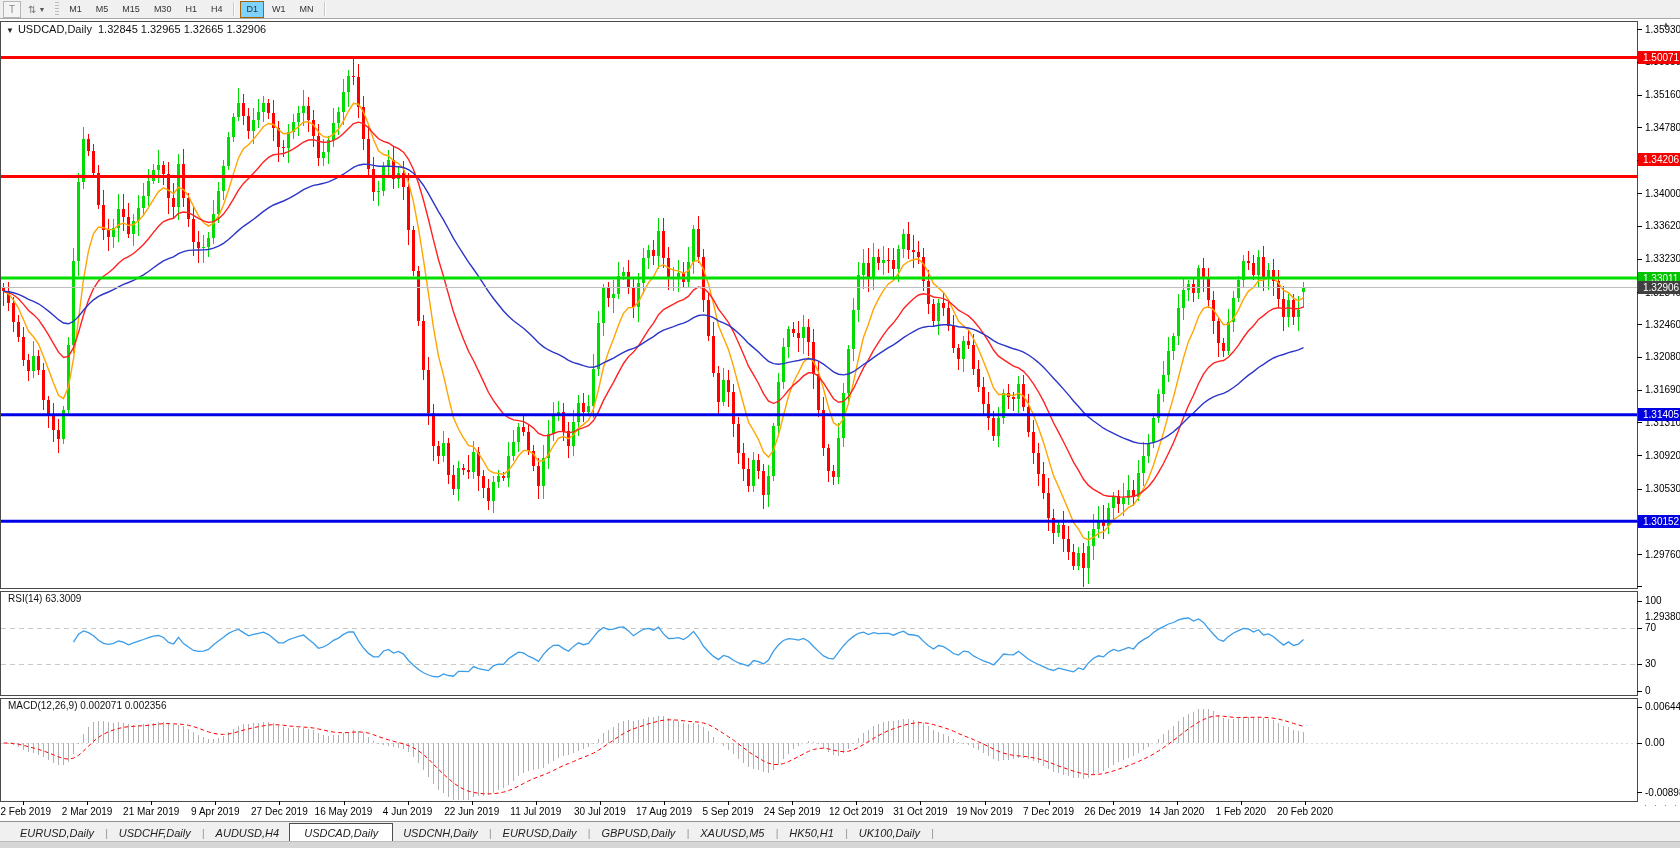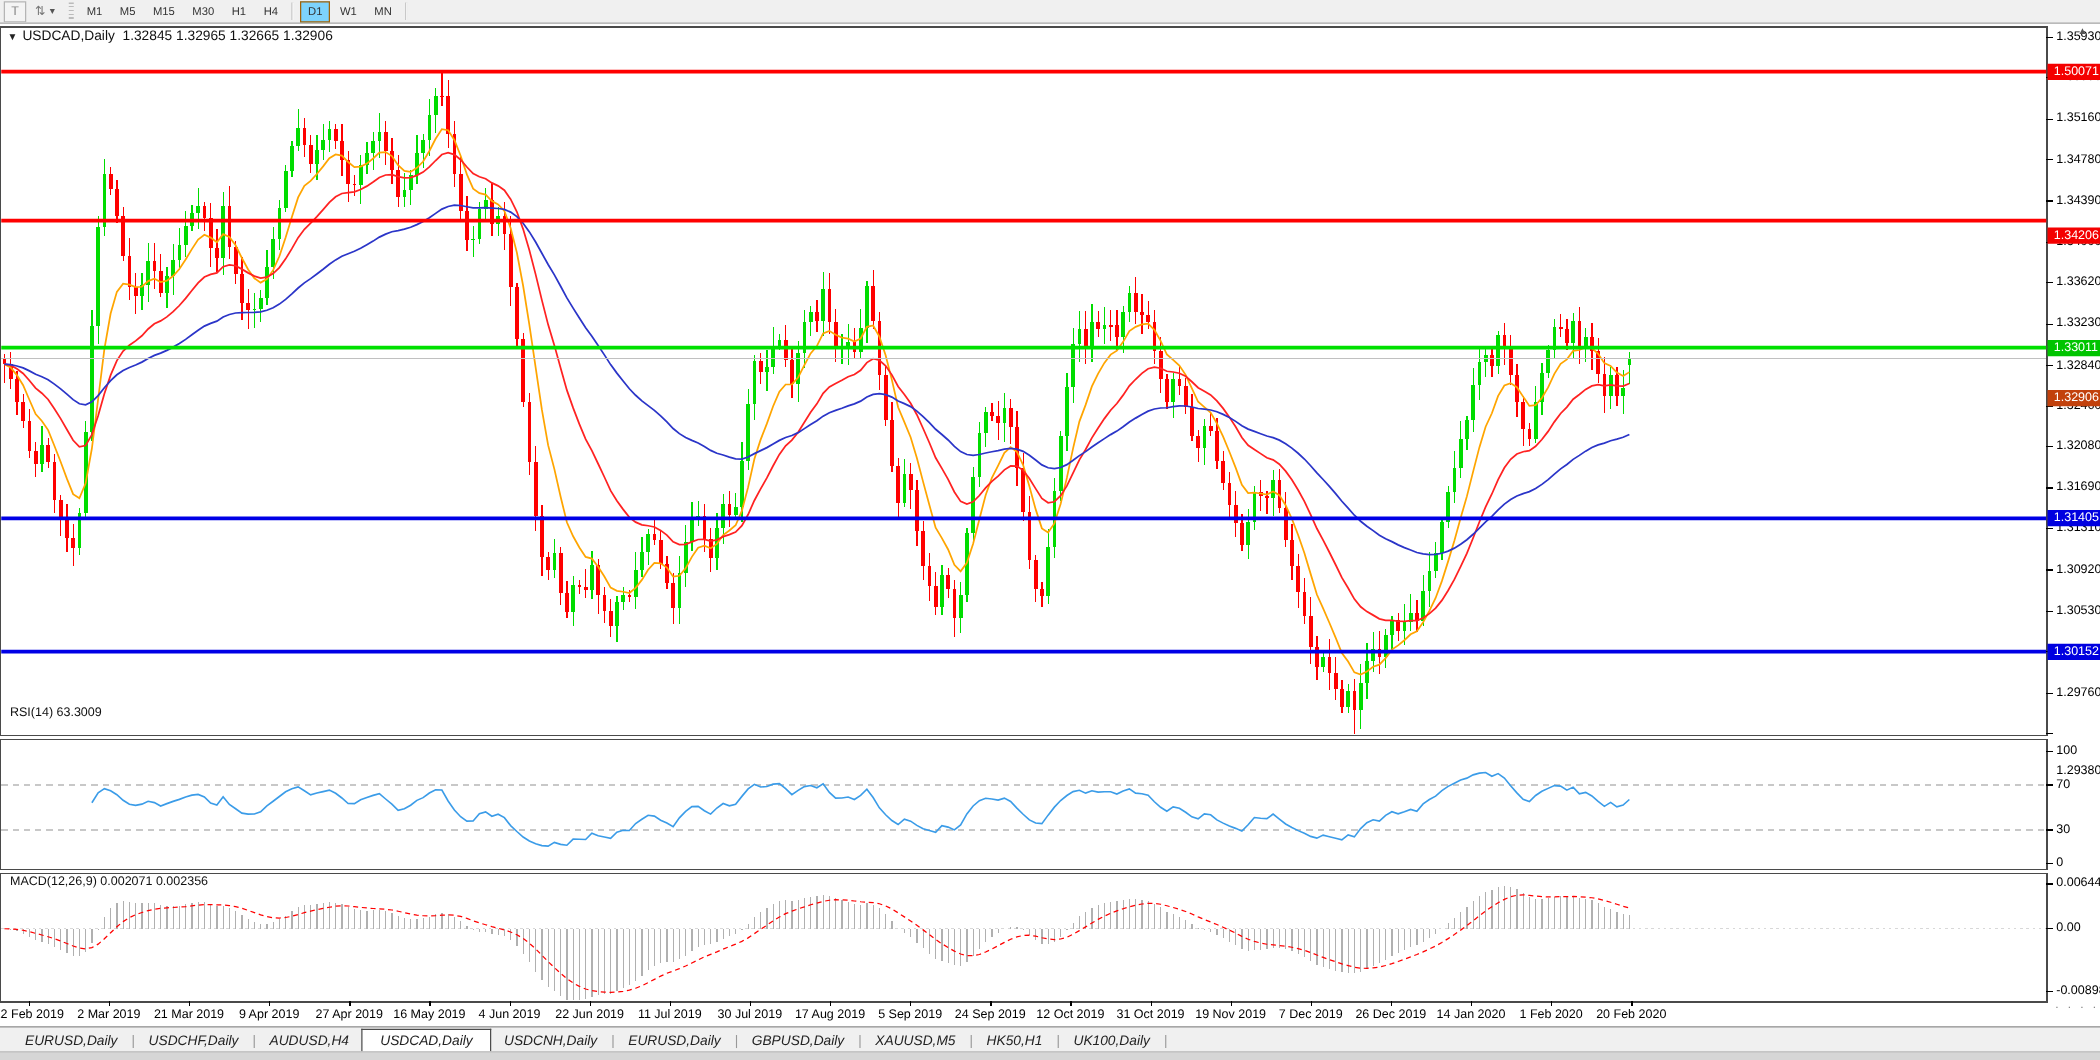--- a/index.html
+++ b/index.html
@@ -927,30 +927,30 @@
       <div class="ax" style="left: 1645px; top: 318.937px;">1.32460</div>
       <div class="ax" style="left: 1645px; top: 351.253px;">1.32080</div>
       <div class="ax" style="left: 1645px; top: 384.419px;">1.31690</div>
       <div class="ax" style="left: 1645px; top: 416.735px;">1.31310</div>
       <div class="ax" style="left: 1645px; top: 449.901px;">1.30920</div>
       <div class="ax" style="left: 1645px; top: 483.067px;">1.30530</div>
       <div class="ax" style="left: 1645px; top: 515.383px;">1.30150</div>
       <div class="ax" style="left: 1645px; top: 548.549px;">1.29760</div>
       <div class="ax" style="left: 1645px; top: 580.864px; margin-top: 30px;">1.29380</div>
       <div class="price-badge" style="top: 50.8977px; background: rgb(244, 0, 0);">1.50071</div>
-      <div class="price-badge" style="top: 182px; background: rgb(244, 0, 0);">1.34206</div>
+      <div class="price-badge" style="top: 153px; background: rgb(244, 0, 0);">1.34206</div>
       <div class="price-badge" style="top: 271.58px; background: rgb(0, 196, 0);">1.33011</div>
-      <div class="price-badge" style="top: 280.509px; background: #c2410c; margin-top: 31px;">1.32906</div>
+      <div class="price-badge" style="top: 280.509px; background: #404040;">1.32906</div>
       <div class="price-badge" style="top: 408.156px; background: rgb(0, 0, 224);">1.31405</div>
       <div class="price-badge" style="top: 514.713px; background: rgb(0, 0, 224);">1.30152</div>
       <div class="date-label" style="left: 23px;">12 Feb 2019</div>
       <div class="date-label" style="left: 87.1px;">2 Mar 2019</div>
       <div class="date-label" style="left: 151.2px;">21 Mar 2019</div>
       <div class="date-label" style="left: 215.3px;">9 Apr 2019</div>
-      <div class="date-label" style="left: 279.4px;">27 Apr 2019</div>
+      <div class="date-label" style="left: 279.4px;">27 Dec 2019</div>
       <div class="date-label" style="left: 343.5px;">16 May 2019</div>
       <div class="date-label" style="left: 407.6px;">4 Jun 2019</div>
       <div class="date-label" style="left: 471.7px;">22 Jun 2019</div>
       <div class="date-label" style="left: 535.8px;">11 Jul 2019</div>
       <div class="date-label" style="left: 599.9px;">30 Jul 2019</div>
       <div class="date-label" style="left: 664px;">17 Aug 2019</div>
       <div class="date-label" style="left: 728.1px;">5 Sep 2019</div>
       <div class="date-label" style="left: 792.2px;">24 Sep 2019</div>
       <div class="date-label" style="left: 856.3px;">12 Oct 2019</div>
       <div class="date-label" style="left: 920.4px;">31 Oct 2019</div>
@@ -962,21 +962,21 @@
       <div class="date-label" style="left: 1305px;">20 Feb 2020</div>
       <div class="ax" style="left: 1645px; top: 595px;">100</div>
       <div class="ax" style="left: 1645px; top: 622px;">70</div>
       <div class="ax" style="left: 1645px; top: 658px;">30</div>
       <div class="ax" style="left: 1645px; top: 685px;">0</div>
       <div class="ax" style="left: 1645px; top: 701.178px;">0.006448</div>
       <div class="ax" style="left: 1645px; top: 737px;">0.00</div>
       <div class="ax" style="left: 1645px; top: 786.9px;">-0.008982</div>
     </div>
 
-  <div class="panel-label" style="left:8px;top:565px;">RSI(14) 63.3009</div>
+  <div class="panel-label" style="left:8px;top:593px;">RSI(14) 63.3009</div>
   <div class="panel-label" style="left:8px;top:700px;">MACD(12,26,9) 0.002071 0.002356</div>
 
   <div id="scrollup">▲</div>
   <div id="grip-dots">．．．．．．．．</div>
 
   <div id="tabbar">
       <div style="width: 10px;"></div>
       <div class="tab">EURUSD,Daily</div>
       <div class="tab-sep">|</div>
       <div class="tab">USDCHF,Daily</div>

